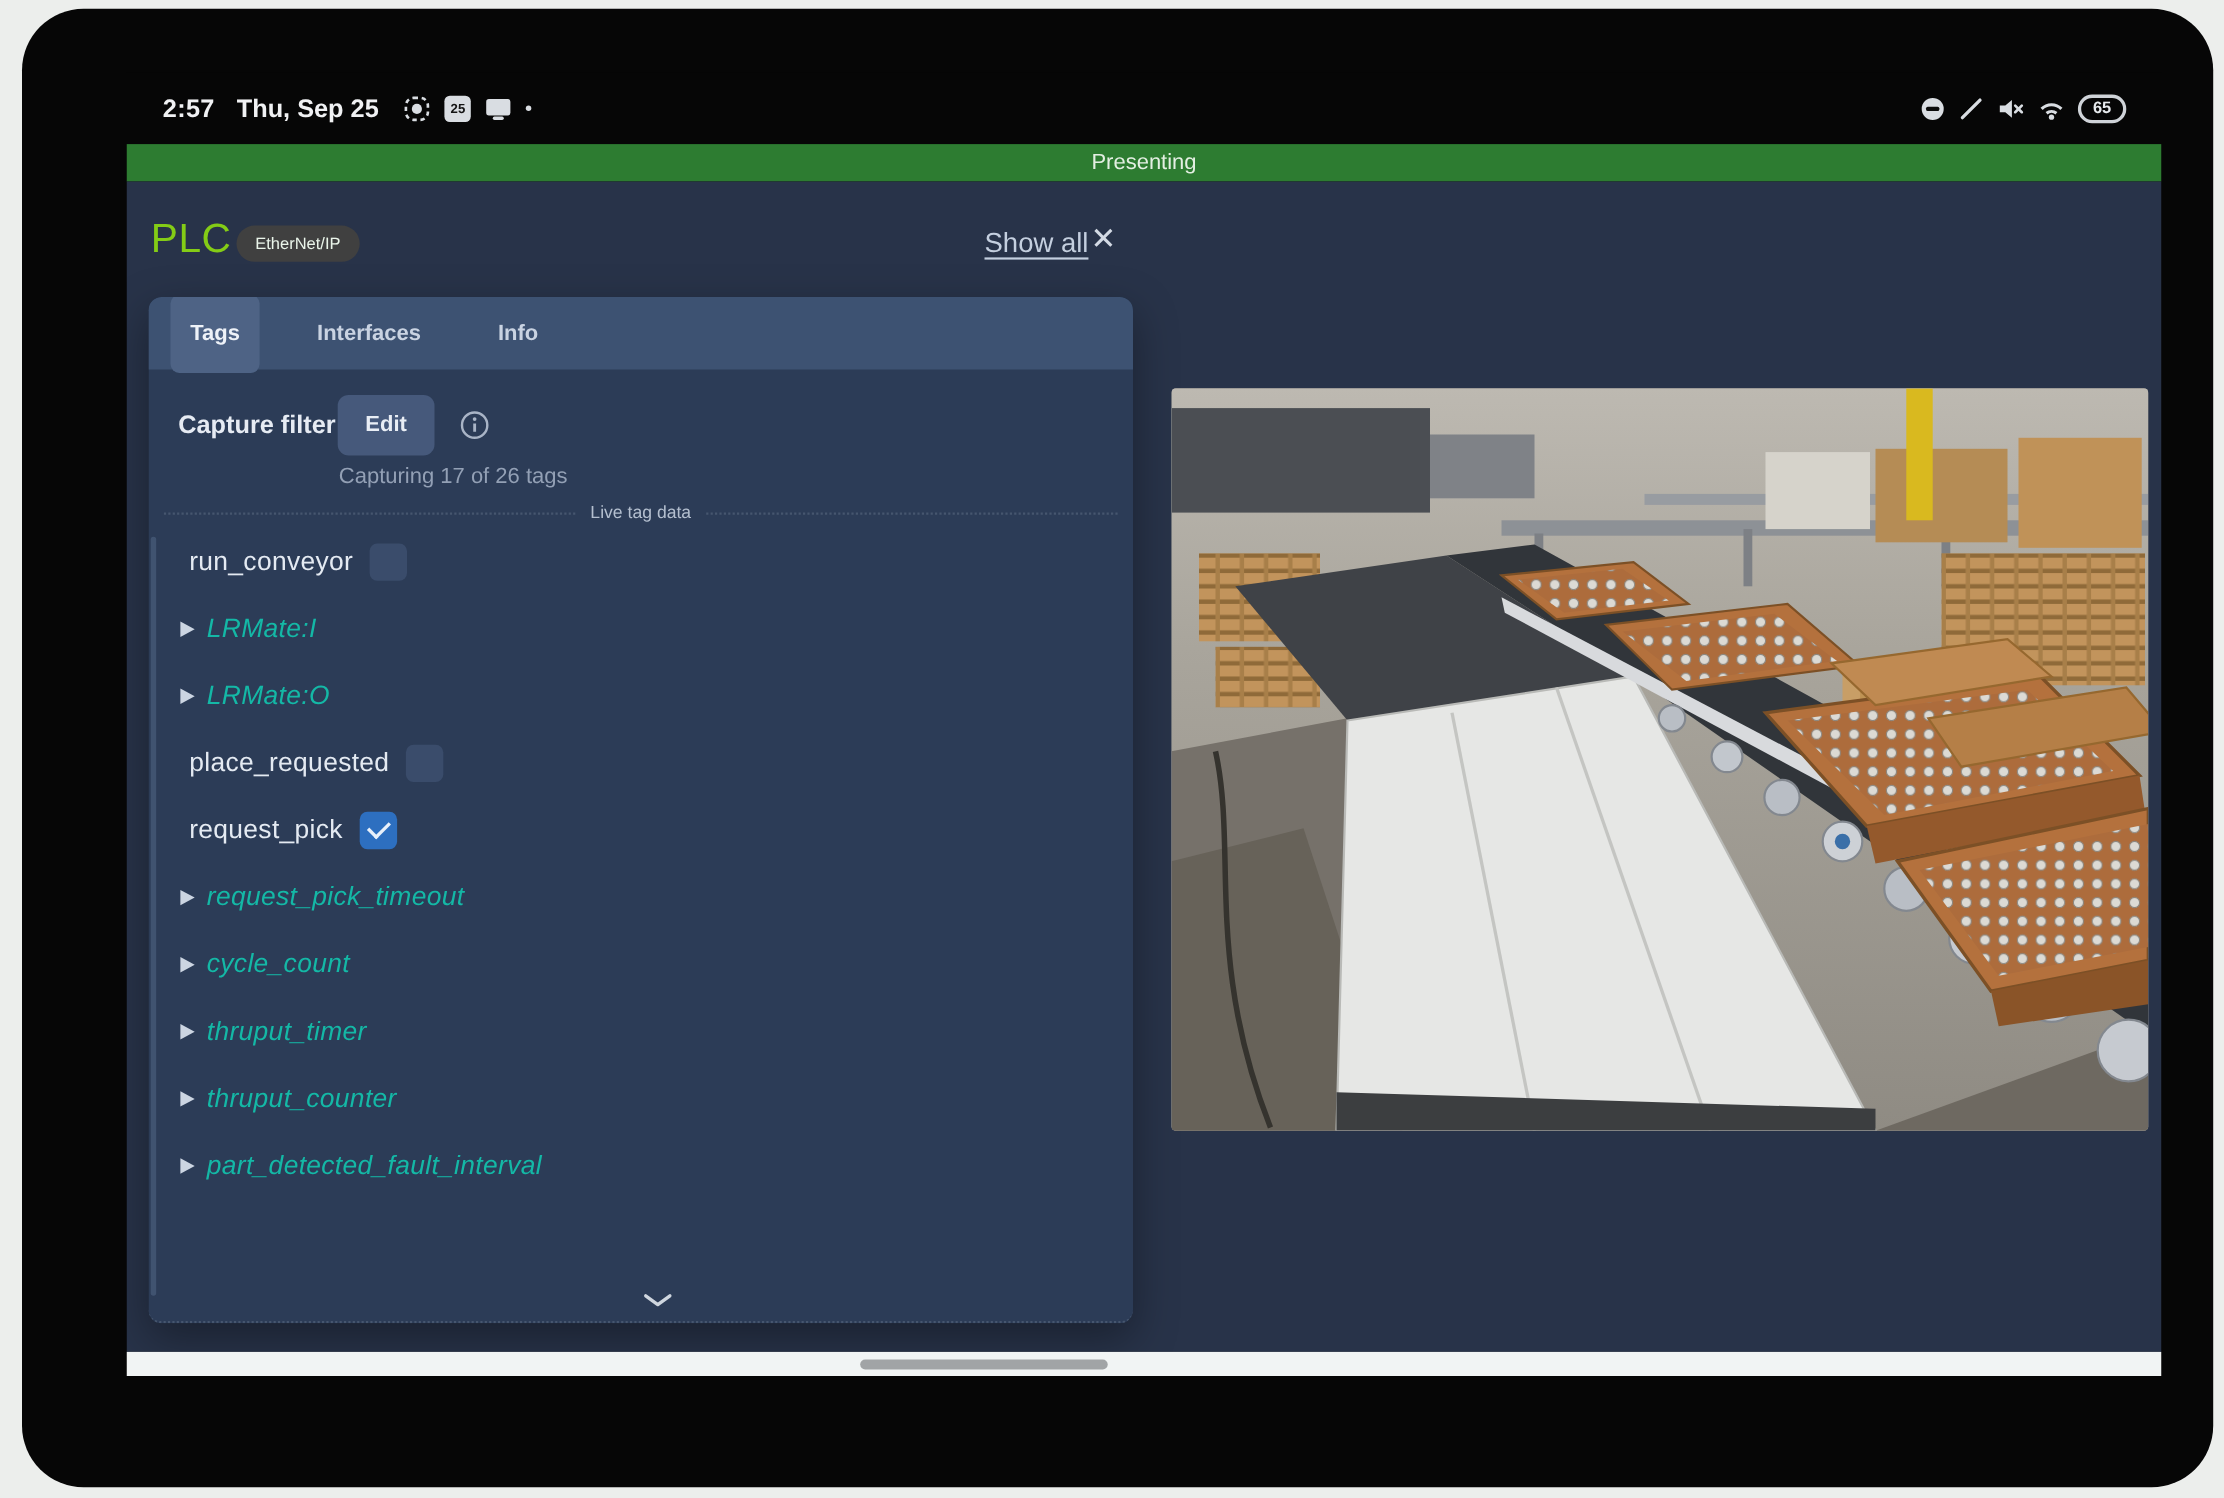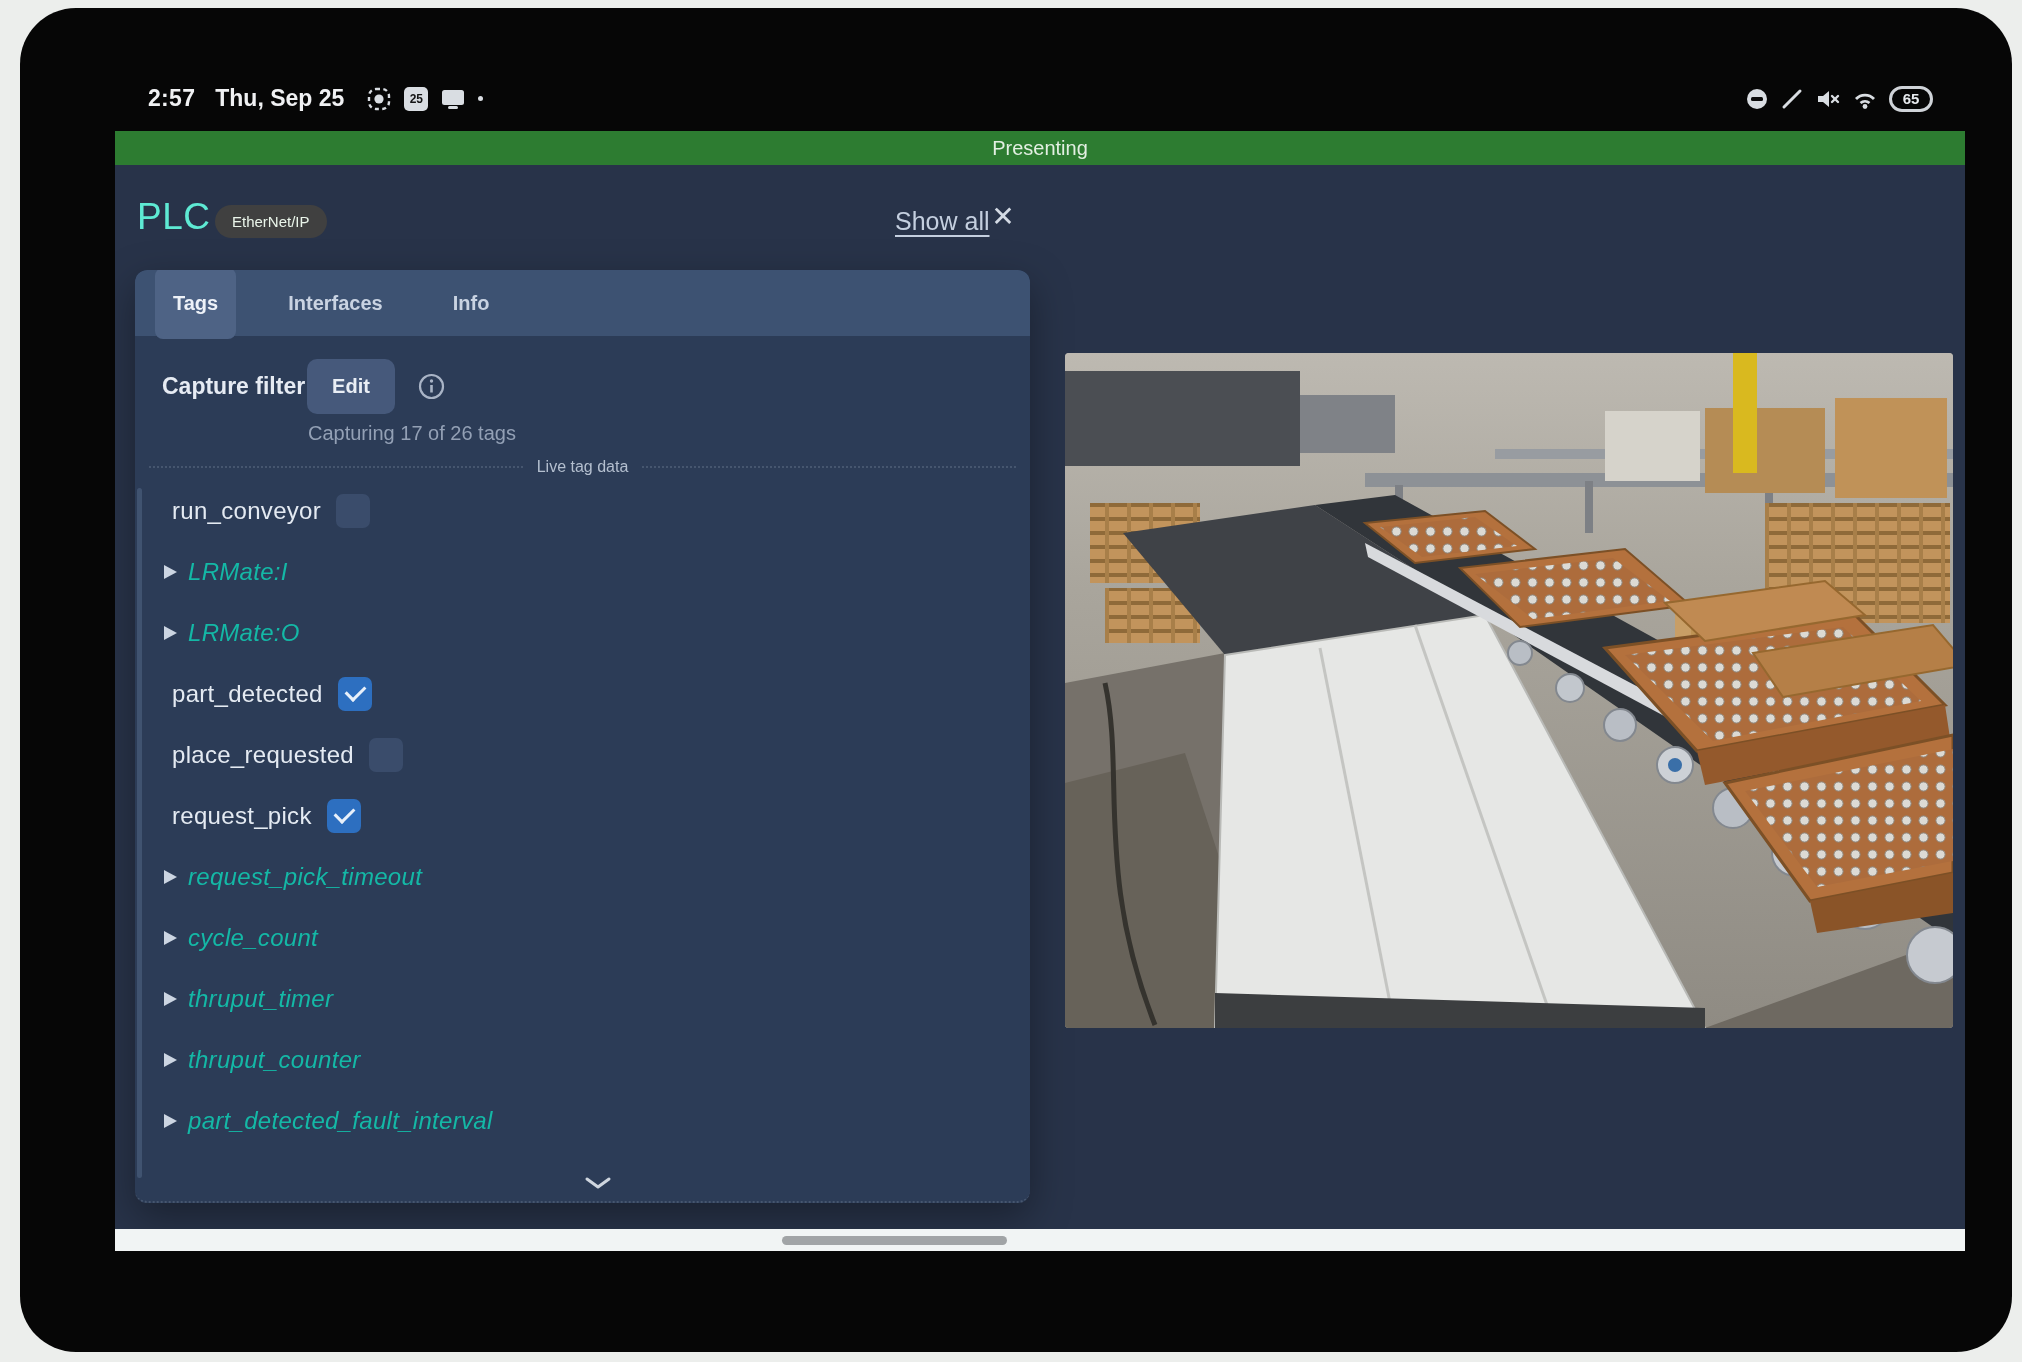--- a/index.html
+++ b/index.html
@@ -30,21 +30,21 @@
   
   .banner { position:absolute; left:0; top:65px; width:100%; height:34px; background:#2d7c31;
             display:flex; align-items:center; justify-content:center; }
   .banner span { color:#e3efe2; font-size:20px; }
 
   
   .app { position:absolute; left:0; top:99px; width:100%; height:1064px; background:#283349; }
 
   
   .plc-title { position:absolute; left:22px; top:130px; font-size:37px; font-weight:500;
-               color:#5eead4; letter-spacing:.5px; }
+               color:#84cc16; letter-spacing:.5px; }
   .proto-badge { position:absolute; left:100px; top:139px; height:33px; padding:0 17px;
                  background:#404040; border-radius:17px; color:#eaf5ea; font-size:15px;
                  font-weight:400; display:flex; align-items:center; }
   .show-all { position:absolute; left:780px; top:141px; color:#c4cfdf; font-size:25px;
               text-decoration:underline; text-underline-offset:5px; cursor:pointer; }
   .close-x { position:absolute; left:870px; top:132px; width:36px; height:36px; color:#d3dae4;
              font-size:28px; display:flex; align-items:center; justify-content:center; cursor:pointer; }
 
   
   .panel { position:absolute; left:20px; top:204px; width:895px; height:933px;
@@ -205,26 +205,20 @@
     <span class="tag-label">LRMate:I</span>
 
   </div>
 
   <div class="tag-row group">
     <span class="tag-arrow"></span>
     <span class="tag-label">LRMate:O</span>
 
   </div>
 
-  <div class="tag-row bool checked">
-
-    <span class="tag-label">part_detected</span>
-    <span class="tag-checkbox"></span>
-
-  </div>
 
   <div class="tag-row bool">
 
     <span class="tag-label">place_requested</span>
     <span class="tag-checkbox"></span>
 
   </div>
 
   <div class="tag-row bool checked">
 

